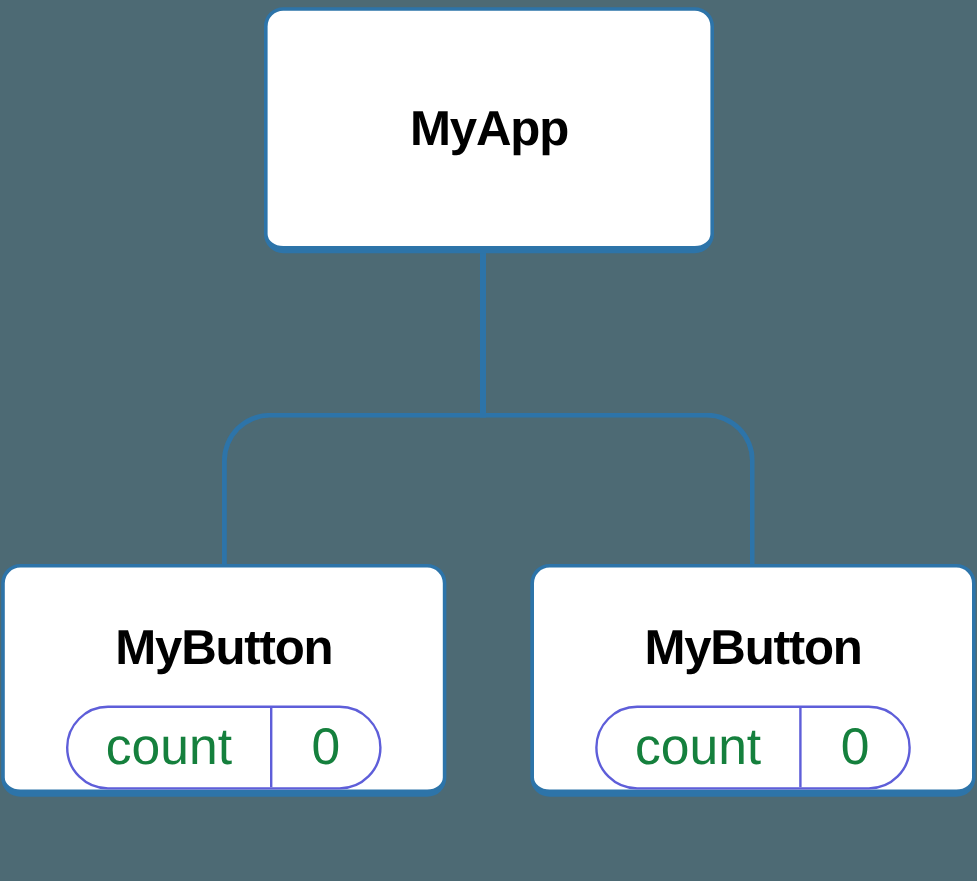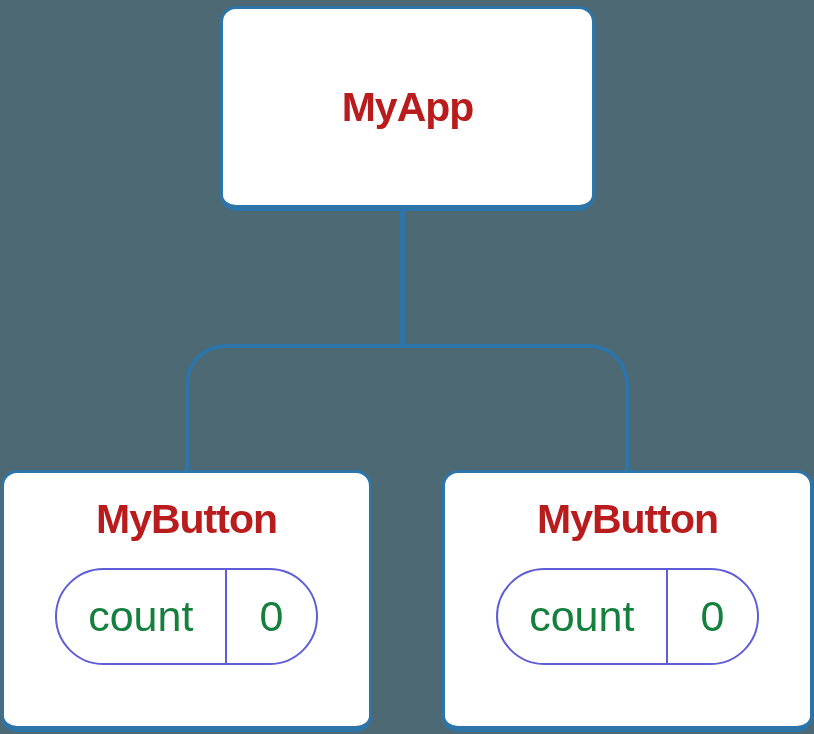--- a/index.html
+++ b/index.html
@@ -51,28 +51,28 @@
   .node.root {
     left: 220px;
     top: 6px;
     width: 375px;
     height: 205px;
     justify-content: center;
   }
   .node.child {
     top: 470px;
     width: 371px;
-    height: 262px;
-    padding-top: 20px;
+    height: 194px;
+    padding-top: 40px;
   }
   .node.child-left  { left: 1px; }
   .node.child-right { left: 442px; }
 
   .node-title {
-    color: #b91c1c;
+    color: #000000;
     font-size: 41px;
     font-weight: bold;
     letter-spacing: -1px;
     line-height: 52px;
     white-space: nowrap;
   }
 
   
   .pill {
     margin-top: 23px;

